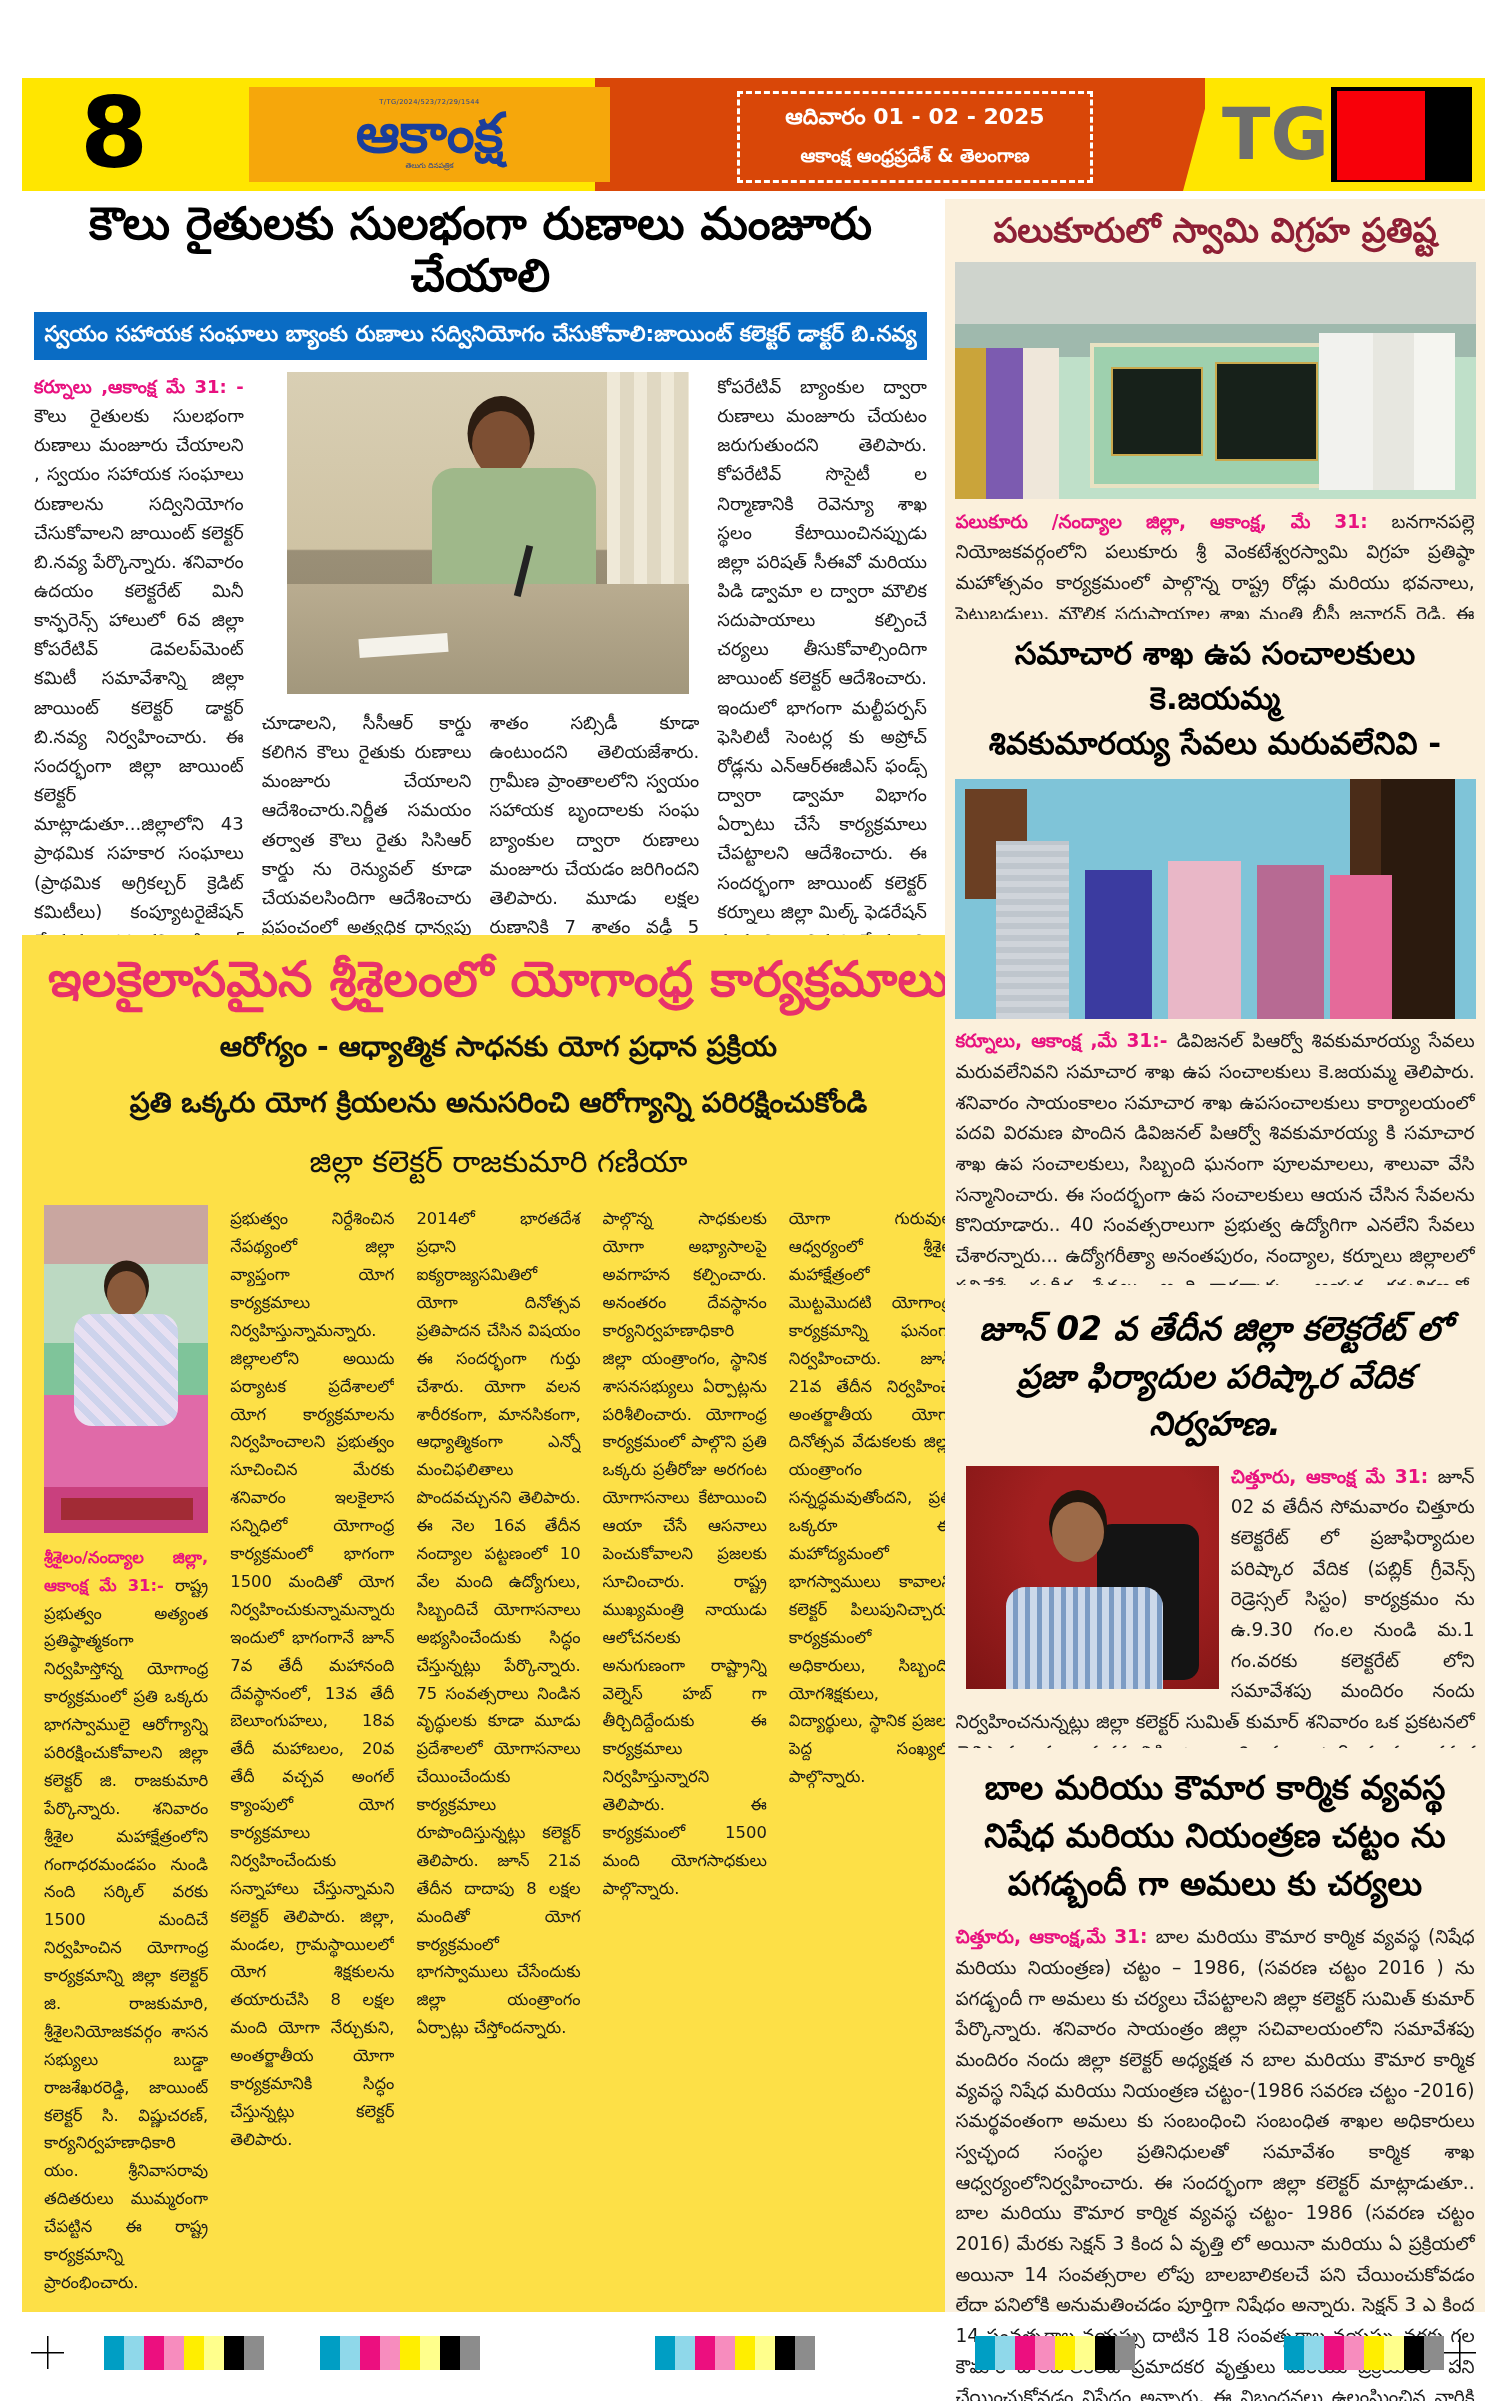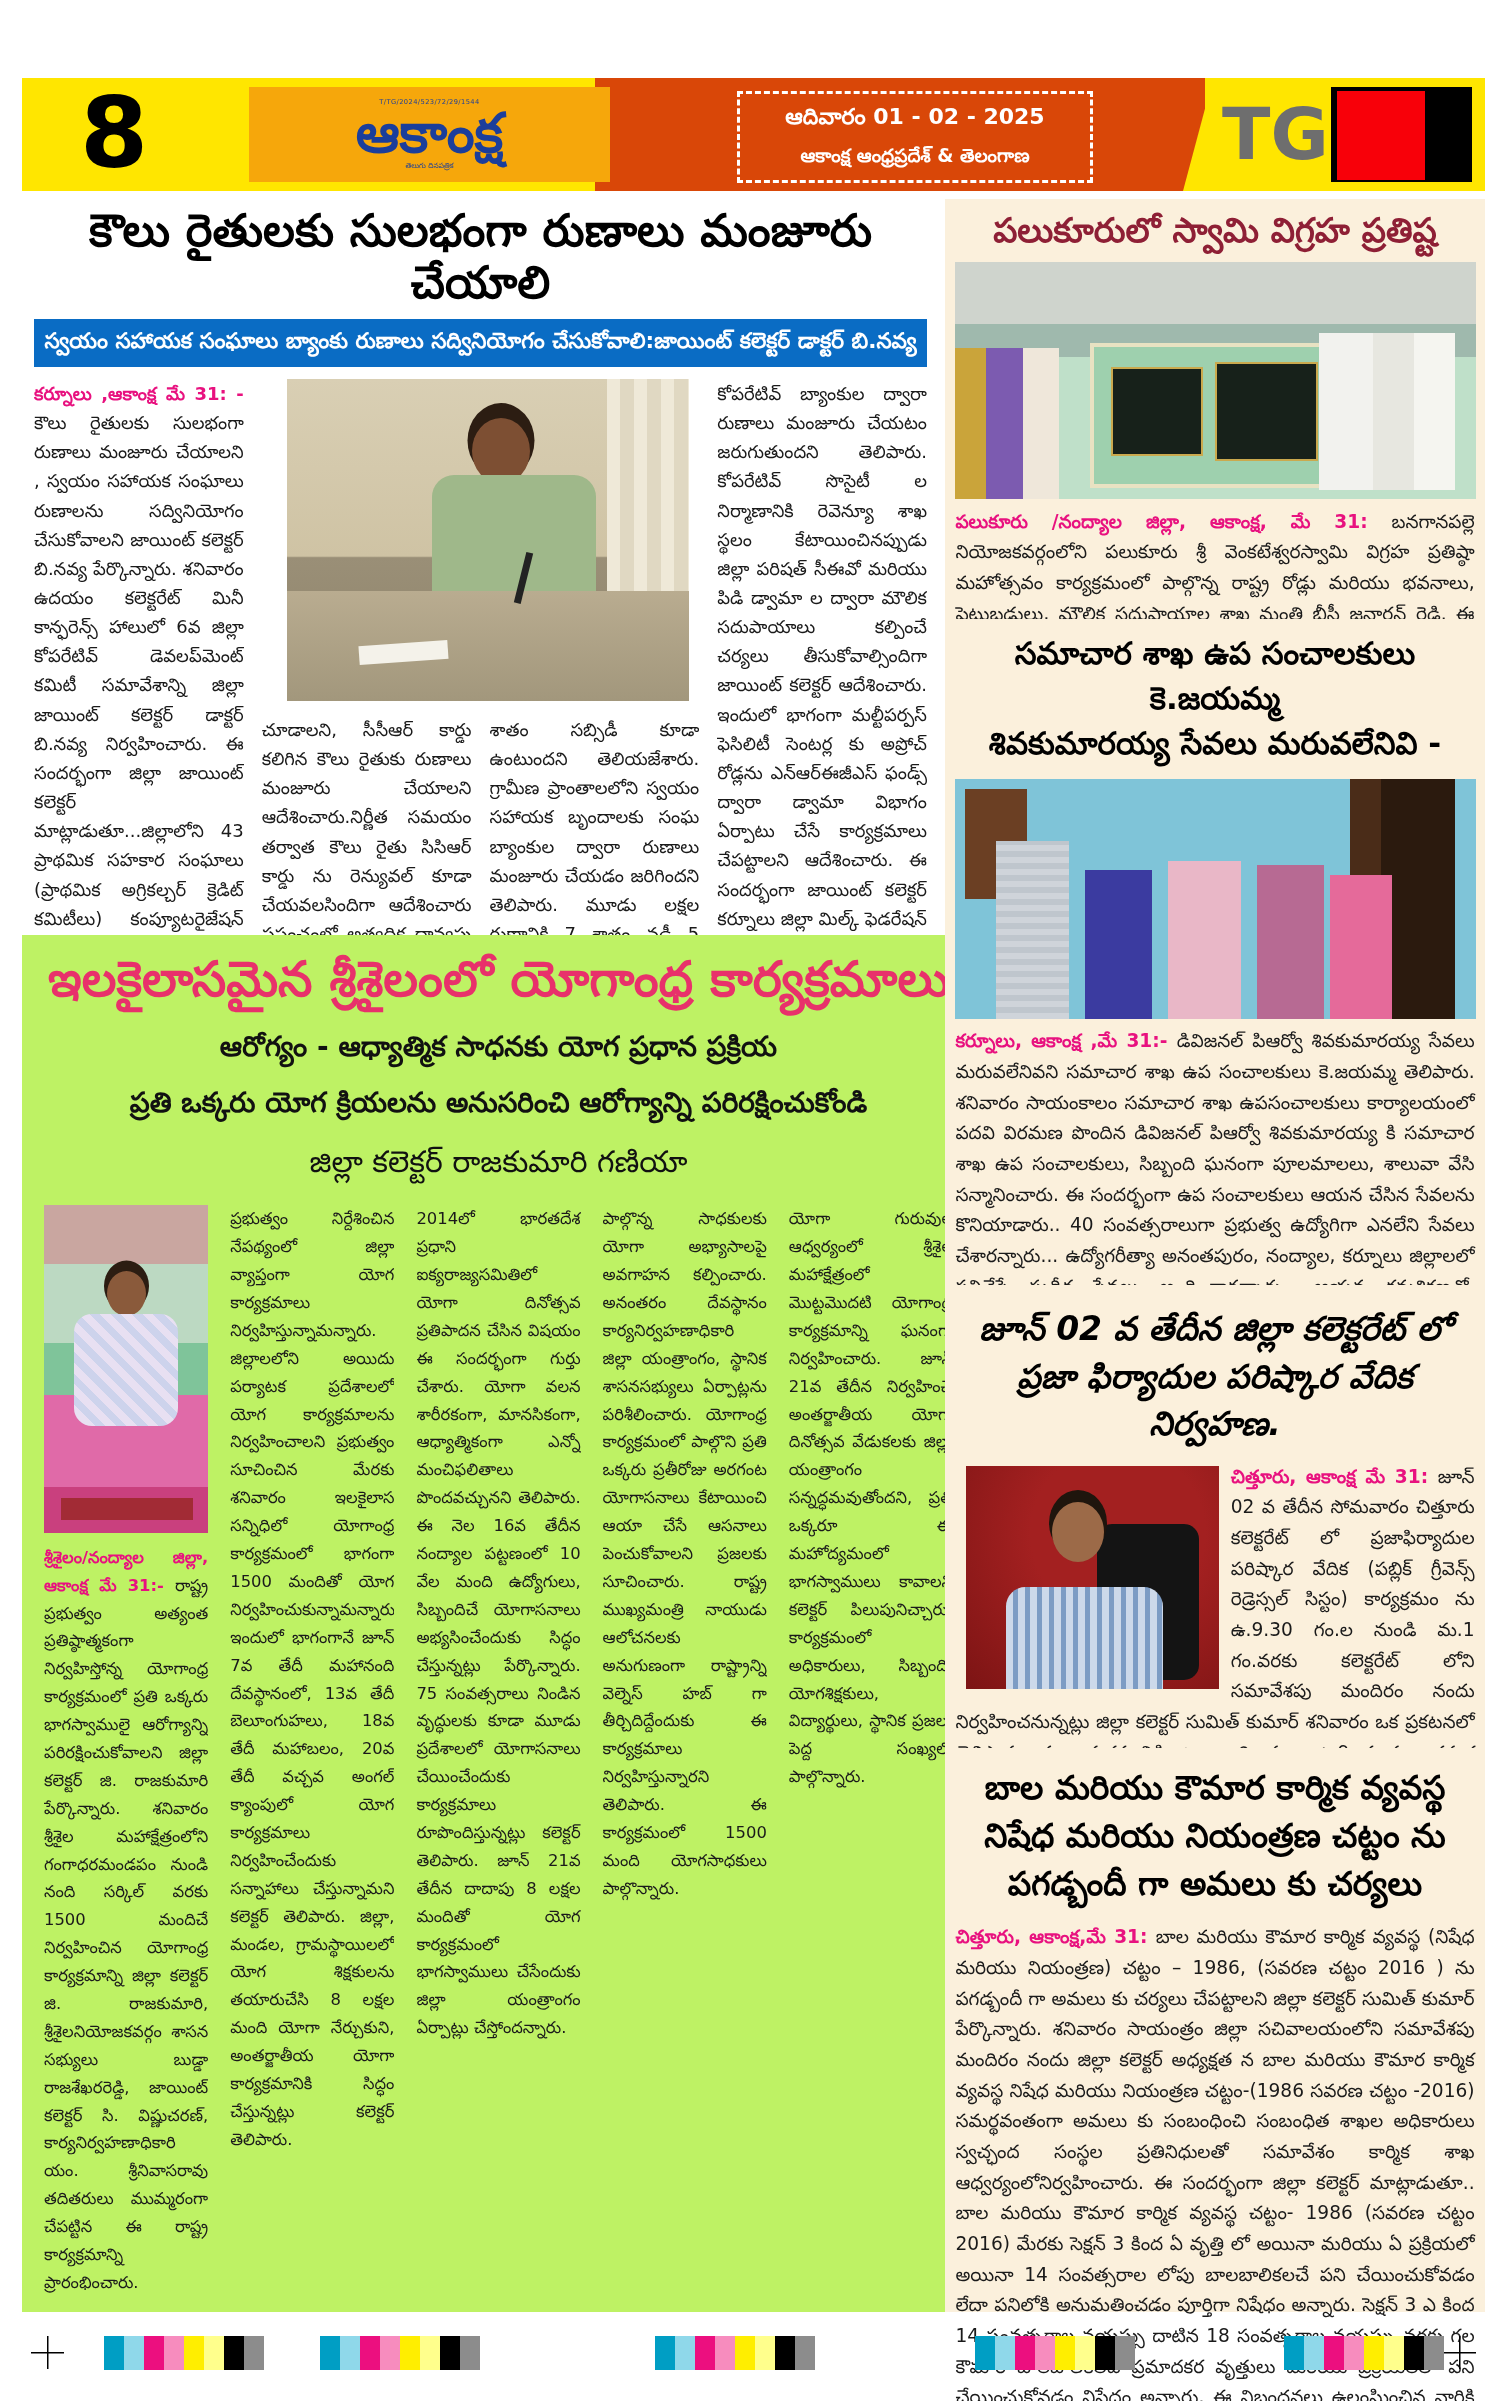--- a/index.html
+++ b/index.html
@@ -17,37 +17,37 @@
   .masthead .title{font-size:55px;font-weight:bold;color:#1b3e9b;line-height:1.0;}
   .masthead .tag{font-size:7.4px;color:#1b3e9b;}
   .datebox{position:absolute;left:715px;top:13.4px;width:350px;height:86px;border:3px dashed #ffffff;
         display:flex;flex-direction:column;align-items:center;justify-content:space-evenly;color:#fff;font-weight:bold;}
   .datebox .d1{font-size:22px;}
   .datebox .d2{font-size:18.6px;}
   .tg{position:absolute;left:1200px;top:6px;font-size:71px;font-weight:bold;color:#6e6e6e;line-height:101px;}
   .hlogo{position:absolute;left:1309px;top:9px;width:141px;height:95px;background:#000;}
   .hlogo .redpart{position:absolute;left:4.5px;top:3px;width:88px;height:89px;background:#f80009;border:1.5px solid #000;}
   
-  #a1{position:absolute;left:22px;top:199px;width:917px;}
+  #a1{position:absolute;left:22px;top:192px;width:917px;}
   .a1-head{font-size:45px;font-weight:bold;text-align:center;line-height:1.15;margin:6px 0 10.4px 0;color:#000;}
   .a1-sub{background:#0a6cc4;color:#fff;font-weight:bold;font-size:21.6px;text-align:center;
         padding:9px 4.5px;margin:0 12px;}
   .a1-body{position:relative;margin:12px 12px 0 12px;height:575px;display:flex;gap:18px;}
   .a1-body .col{width:216px;overflow:hidden;font-size:18px;line-height:1.62;text-align:justify;}
   .col.pad{padding-top:336px;}
   .dateline{color:#e8117f;font-weight:bold;}
   .ph-a1{position:absolute;left:253px;top:0;width:402px;height:322px;background:linear-gradient(180deg,#d9cfb4 0%,#cfc3a4 55%,#9a8f77 55.5%,#8d8268 100%);}
   .ph-a1 .curtain{position:absolute;right:0;top:0;width:82px;height:100%;background:repeating-linear-gradient(90deg,#efe9d8 0 13.4px,#e0d8c2 13.4px 27px);}
   .ph-a1 .head{position:absolute;left:46%;top:12%;width:58px;height:66px;border-radius:50%;background:#7d4f33;box-shadow:0 -10.4px 0 4.5px #2c1d12;}
   .ph-a1 .torso{position:absolute;left:36%;top:30%;width:164px;height:127px;border-radius:22px 22px 0 0;background:#9fb88a;}
   .ph-a1 .desk{position:absolute;left:0;bottom:0;width:100%;height:34%;background:linear-gradient(180deg,#b9ac90,#a2977c);}
   .ph-a1 .paper{position:absolute;left:18%;bottom:12%;width:89px;height:19.4px;background:#f4f2ea;transform:rotate(-4deg);}
   .ph-a1 .mic{position:absolute;left:58%;bottom:30%;width:7.4px;height:52px;background:#222;transform:rotate(14deg);}
   
-  #yoga{position:absolute;left:22px;top:935px;width:953px;height:1377px;background:#bef264;}
+  #yoga{position:absolute;left:22px;top:935px;width:953px;height:1377px;background:#fde047;}
   .y-head{font-size:49px;font-weight:bold;color:#e8316b;text-align:center;line-height:1.2;padding-top:16.4px;}
   .y-k1{font-size:28px;font-weight:bold;color:#111;text-align:center;margin-top:19.4px;}
   .y-k2{font-size:28px;font-weight:bold;color:#111;text-align:center;margin-top:16.4px;}
   .y-k3{font-size:30px;font-weight:normal;color:#111;text-align:center;margin-top:18px;}
   .y-body{display:flex;gap:22px;margin:19.4px 22px 0 22px;height:1117px;}
   .y-body .ycol{width:165px;overflow:hidden;font-size:16.4px;line-height:1.7;text-align:justify;}
   .ph-yoga{width:165px;height:328px;position:relative;background:linear-gradient(180deg,#c9a6a0 0 18%,#bcd9c2 18% 42%,#7fc49a 42% 58%,#e06aa8 58% 86%,#c9407e 86% 100%);margin-bottom:10.4px;}
   .ph-yoga .head{position:absolute;left:38%;top:20%;width:39px;height:45px;border-radius:50%;background:#8a5a3b;box-shadow:0 -7.4px 0 3px #2c1d12;}
   .ph-yoga .torso{position:absolute;left:18%;top:33%;width:104px;height:112px;border-radius:18px;background:repeating-linear-gradient(45deg,#cdd3ec 0 7.4px,#e8e0f2 7.4px 15px);}
   .ph-yoga .mat{position:absolute;left:10%;bottom:4%;width:80%;height:22px;background:#a22b35;}

